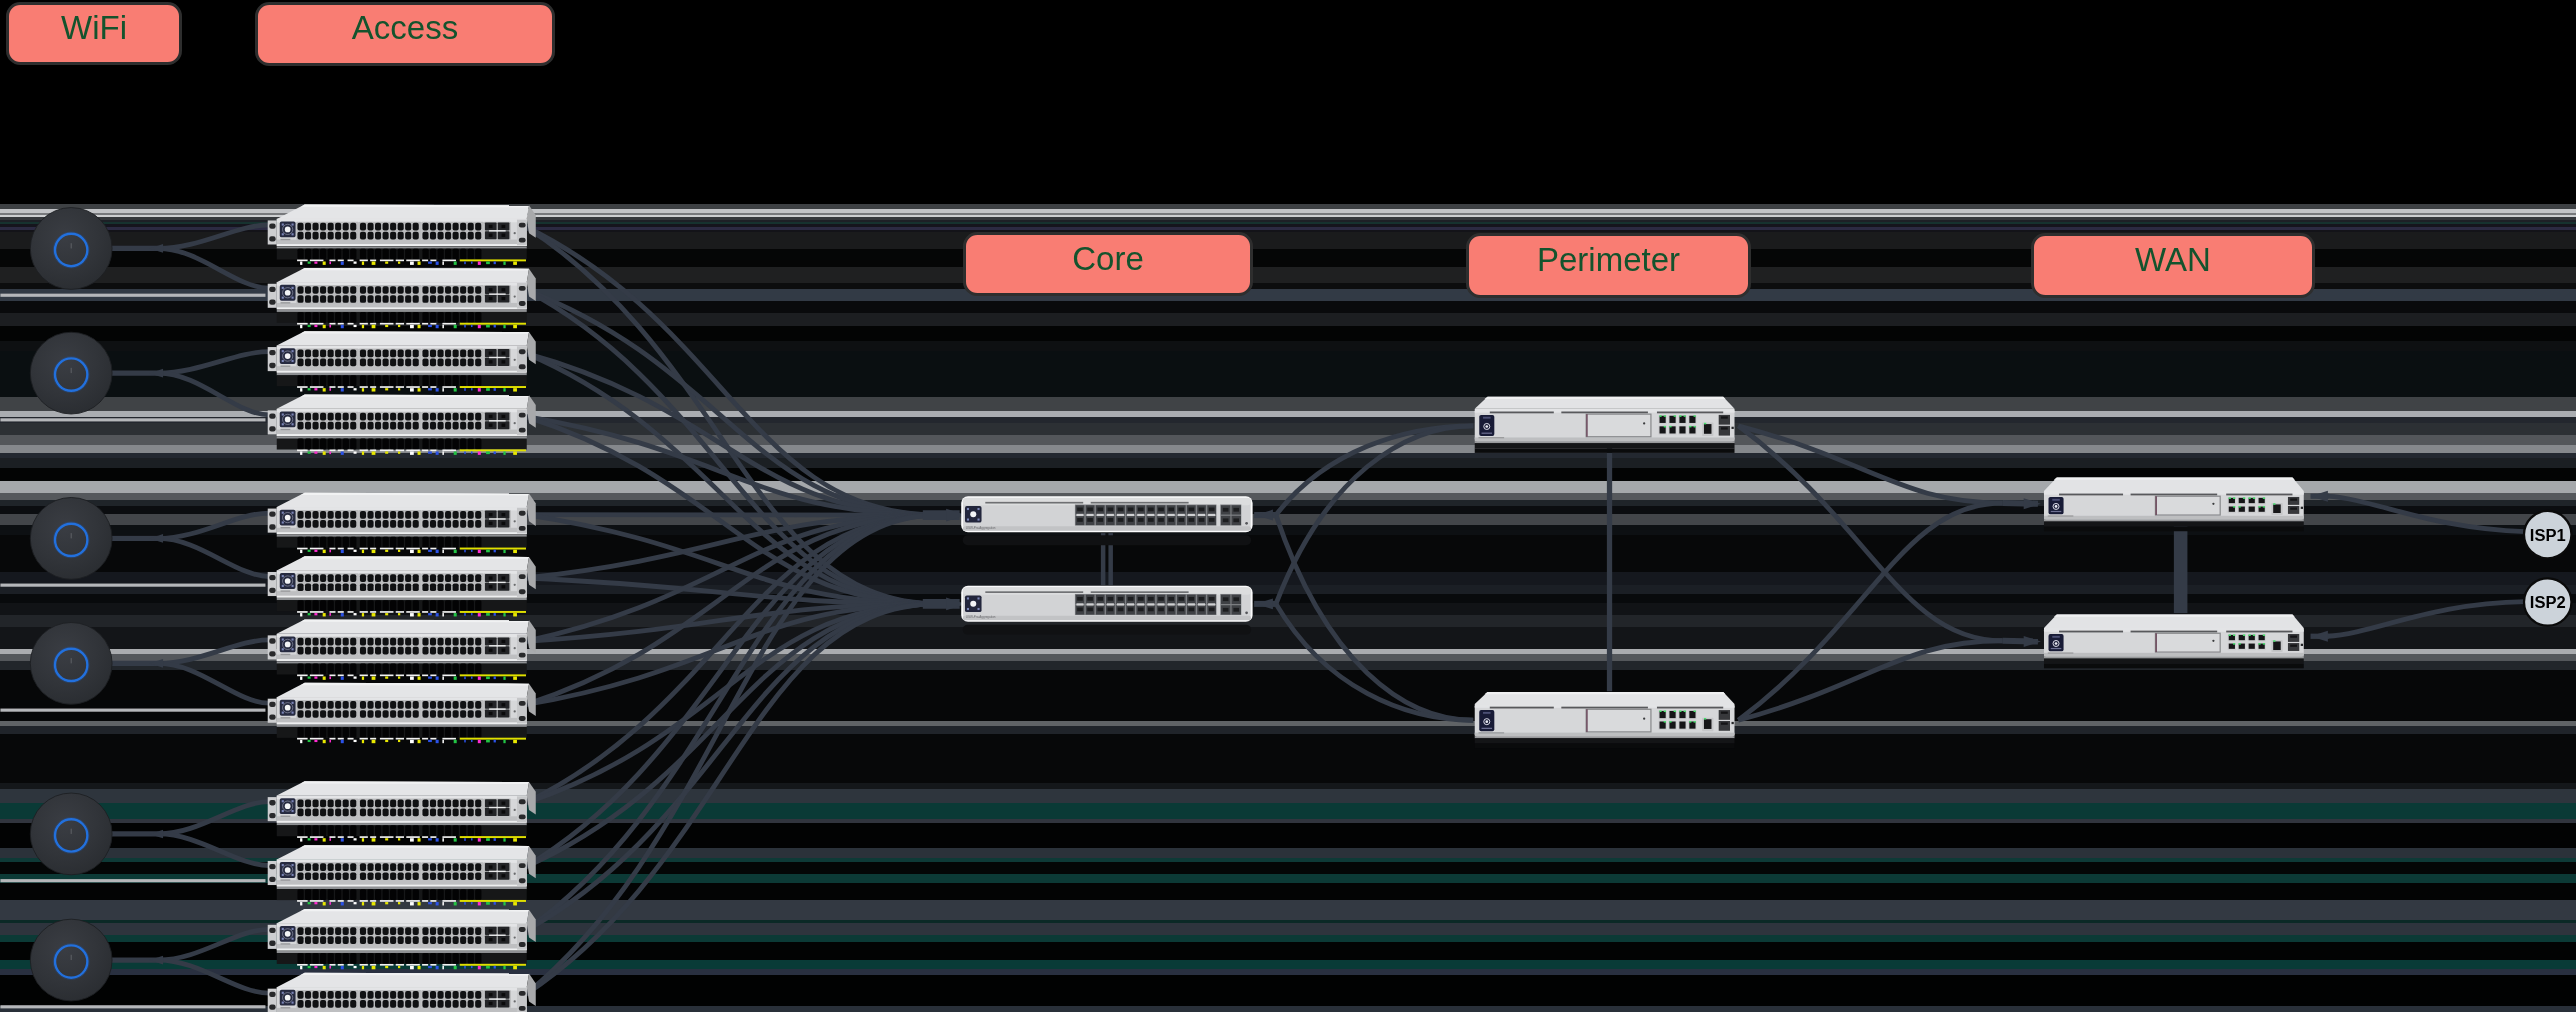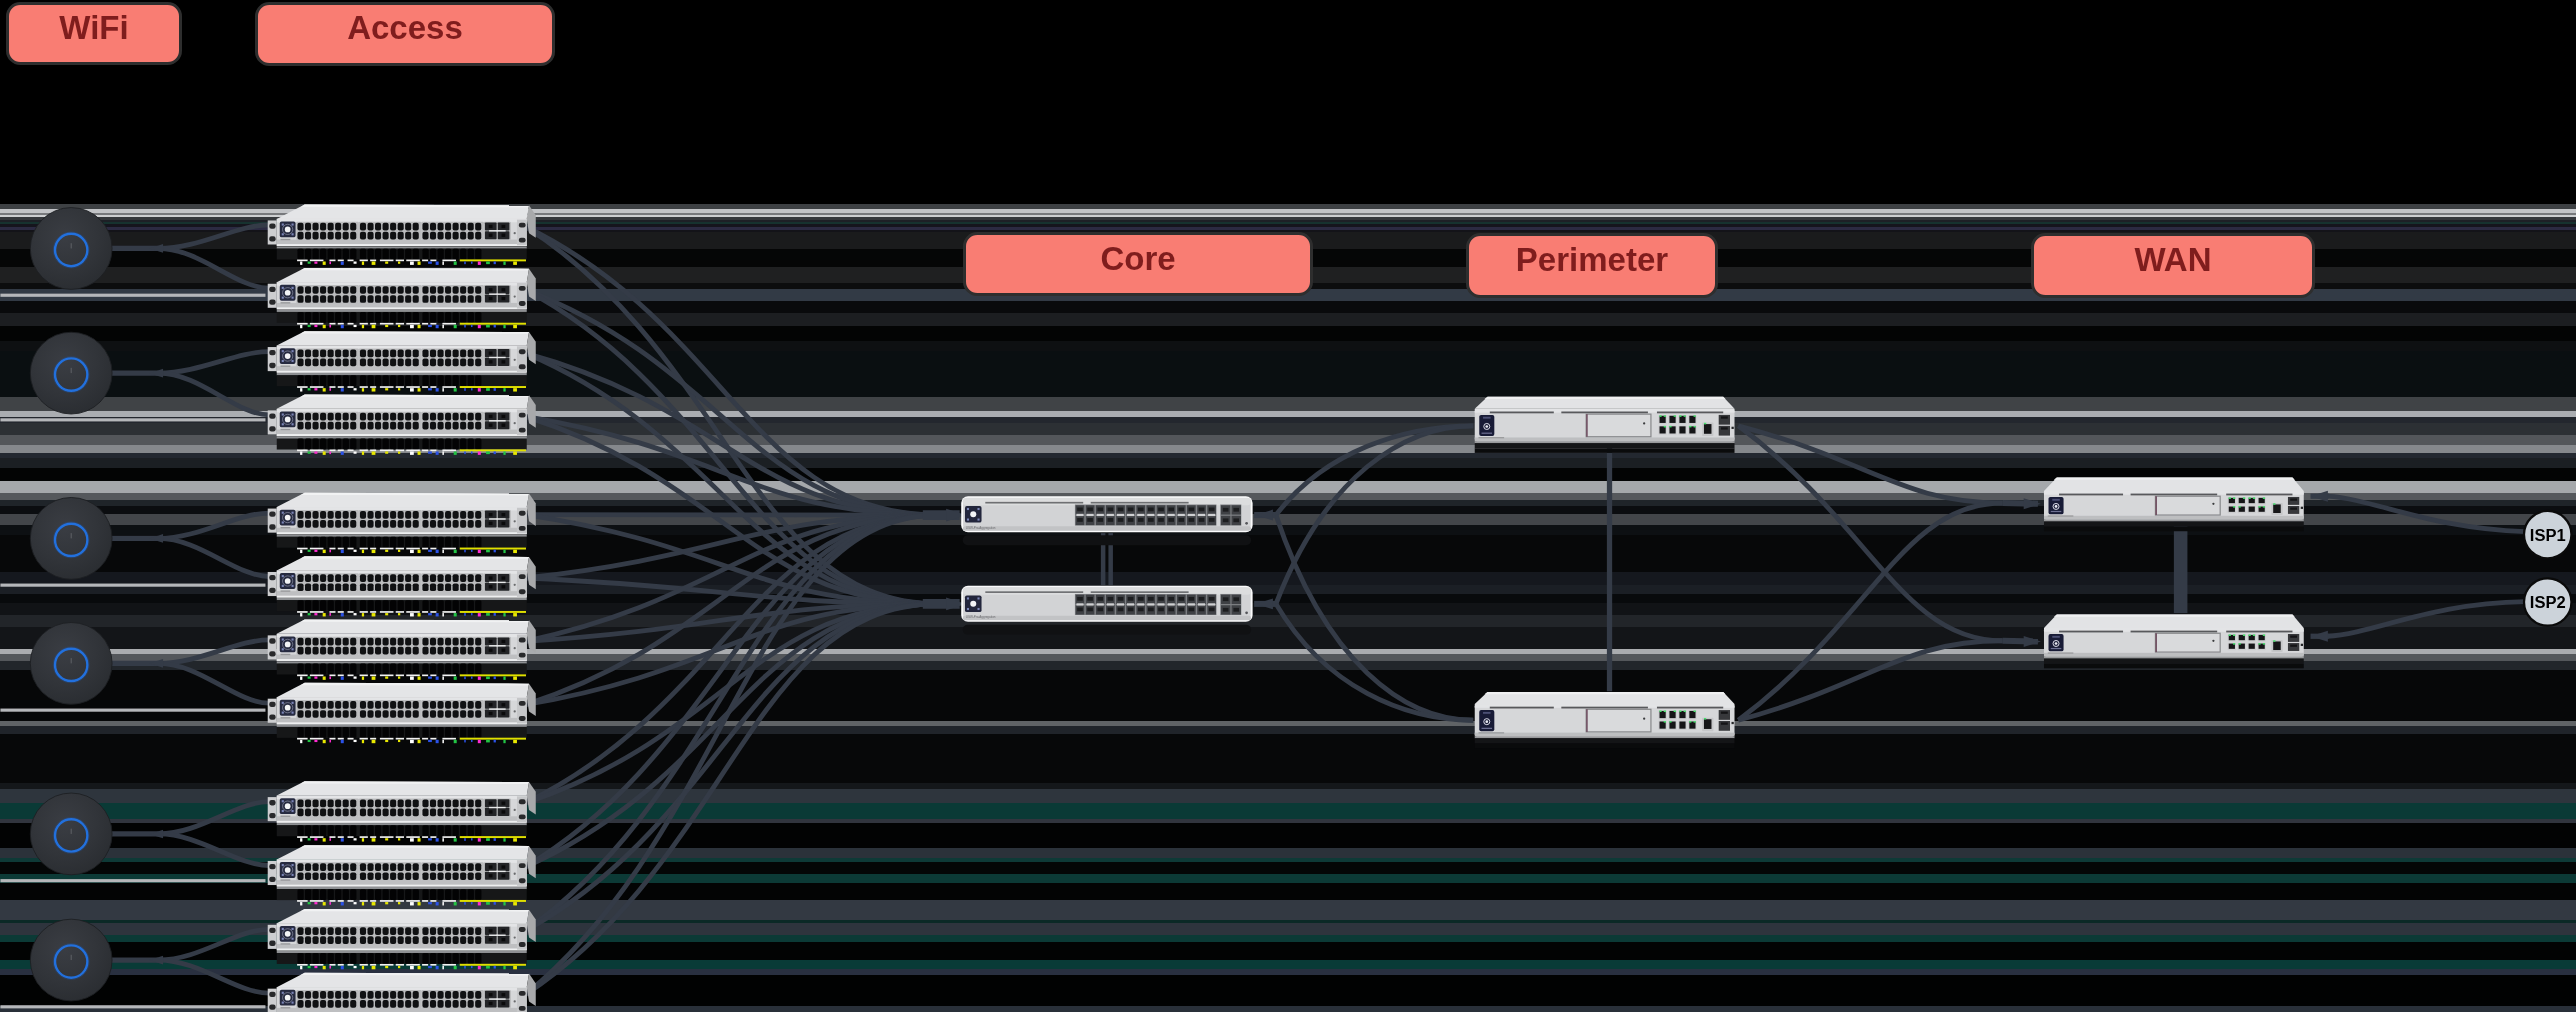--- a/index.html
+++ b/index.html
@@ -1,17 +1,17 @@
 <!DOCTYPE html>
 <html style="font-size:12px"><head><meta charset="utf-8"><style>
 html,body{margin:0;padding:0;background:#000;}
 body{width:2576px;height:1012px;position:relative;overflow:hidden;font-family:"Liberation Sans",sans-serif;}
 #stripes{position:absolute;left:0;top:0;width:2576px;height:1012px;background:linear-gradient(to bottom,#000 0px,#000 204px,#3e4144 204px,#3e4144 209px,#c2c4c7 209px,#c2c4c7 213px,#77797c 213px,#77797c 215px,#cdcfd1 215px,#cdcfd1 217px,#35383c 217px,#35383c 220px,#1d2026 220px,#1d2026 222px,#16322f 222px,#16322f 224px,#15151d 224px,#15151d 227px,#2b2a42 227px,#2b2a42 230px,#131318 230px,#131318 232px,#1a1b1c 232px,#1a1b1c 249px,#050606 249px,#050606 267px,#1f2021 267px,#1f2021 283px,#0c0d0e 283px,#0c0d0e 289px,#323a45 289px,#323a45 301px,#090a0c 301px,#090a0c 313px,#1c1e21 313px,#1c1e21 326px,#030404 326px,#030404 341px,#0e1012 341px,#0e1012 351px,#0a0f11 351px,#0a0f11 397px,#404346 397px,#404346 411px,#aaadb1 411px,#aaadb1 417px,#23272e 417px,#23272e 423px,#2c3034 423px,#2c3034 435px,#53565a 435px,#53565a 445px,#85888c 445px,#85888c 453px,#232830 453px,#232830 458px,#1b1f23 458px,#1b1f23 468px,#030404 468px,#030404 481px,#a5a8ab 481px,#a5a8ab 493px,#55585c 493px,#55585c 500px,#1f2429 500px,#1f2429 506px,#0b0d10 506px,#0b0d10 514px,#43464a 514px,#43464a 525px,#0d1013 525px,#0d1013 535px,#070809 535px,#070809 572px,#15181e 572px,#15181e 585px,#1b1f25 585px,#1b1f25 594px,#080a0c 594px,#080a0c 603px,#111316 603px,#111316 615px,#222529 615px,#222529 627px,#131518 627px,#131518 649px,#aaacaf 649px,#aaacaf 654px,#54575b 654px,#54575b 661px,#22262b 661px,#22262b 670px,#060708 670px,#060708 721px,#606366 721px,#606366 726px,#20242a 726px,#20242a 734px,#070809 734px,#070809 783px,#14171a 783px,#14171a 789px,#2e353d 789px,#2e353d 803px,#0a3a36 803px,#0a3a36 819px,#31353e 819px,#31353e 823px,#020303 823px,#020303 848px,#2b323a 848px,#2b323a 858px,#0e3a37 858px,#0e3a37 862px,#040606 862px,#040606 874px,#0c3a36 874px,#0c3a36 883px,#030404 883px,#030404 900px,#333942 900px,#333942 920px,#0b2926 920px,#0b2926 923px,#2e343d 923px,#2e343d 935px,#0b3a36 935px,#0b3a36 942px,#020303 942px,#020303 960px,#093b37 960px,#093b37 969px,#293040 969px,#293040 975px,#010202 975px,#010202 1006px,#293039 1006px,#293039 1012px);}
 .lbl{position:absolute;box-sizing:border-box;background:#f97d73;border:3px solid #2e2e2e;border-radius:14.3px;
- display:flex;align-items:center;justify-content:center;font-weight:bold;font-size:33px;color:#7f1d1d;padding-bottom:10.5px;}
+ display:flex;align-items:center;justify-content:center;font-weight:normal;font-size:33px;color:#14532d;padding-bottom:10.5px;}
 svg{position:absolute;left:0;top:0;}
 </style></head><body>
 <div id="stripes"></div>
 <svg width="2576" height="1012" viewBox="0 0 3420 1344">
 <defs>
 <radialGradient id="apg" cx="0.42" cy="0.36" r="0.75">
 <stop offset="0" stop-color="#3a3d43"></stop>
         <stop offset="0.55" stop-color="#313439"></stop>
         <stop offset="1" stop-color="#282b2f"></stop>
 </radialGradient>
@@ -491,15 +491,15 @@
 <use href="#udmw" x="2714.0" y="816.0"></use>
 
 <circle cx="3383.0" cy="710.0" r="31.5" fill="#ccd3da" stroke="#0a0a0a" stroke-width="3"></circle>
 <text x="3383.0" y="718.0" text-anchor="middle" font-family="Liberation Sans,sans-serif" font-weight="bold" font-size="22" fill="#000">ISP1</text>
 <circle cx="3383.0" cy="799.5" r="31.5" fill="#ccd3da" stroke="#0a0a0a" stroke-width="3"></circle>
 <text x="3383.0" y="807.5" text-anchor="middle" font-family="Liberation Sans,sans-serif" font-weight="bold" font-size="22" fill="#000">ISP2</text>
 
 </svg>
 <div class="lbl" style="left:6px;top:1.5px;width:176px;height:63px">WiFi</div>
 <div class="lbl" style="left:255px;top:1.5px;width:300px;height:64px">Access</div>
-<div class="lbl" style="left:963px;top:232px;width:350px;height:64px">Core</div>
-<div class="lbl" style="left:1466px;top:233px;width:252px;height:65px">Perimeter</div>
+<div class="lbl" style="left:963px;top:232px;width:290px;height:64px">Core</div>
+<div class="lbl" style="left:1466px;top:233px;width:285px;height:65px">Perimeter</div>
 <div class="lbl" style="left:2031px;top:233px;width:284px;height:65px">WAN</div>
 
 </body></html>

